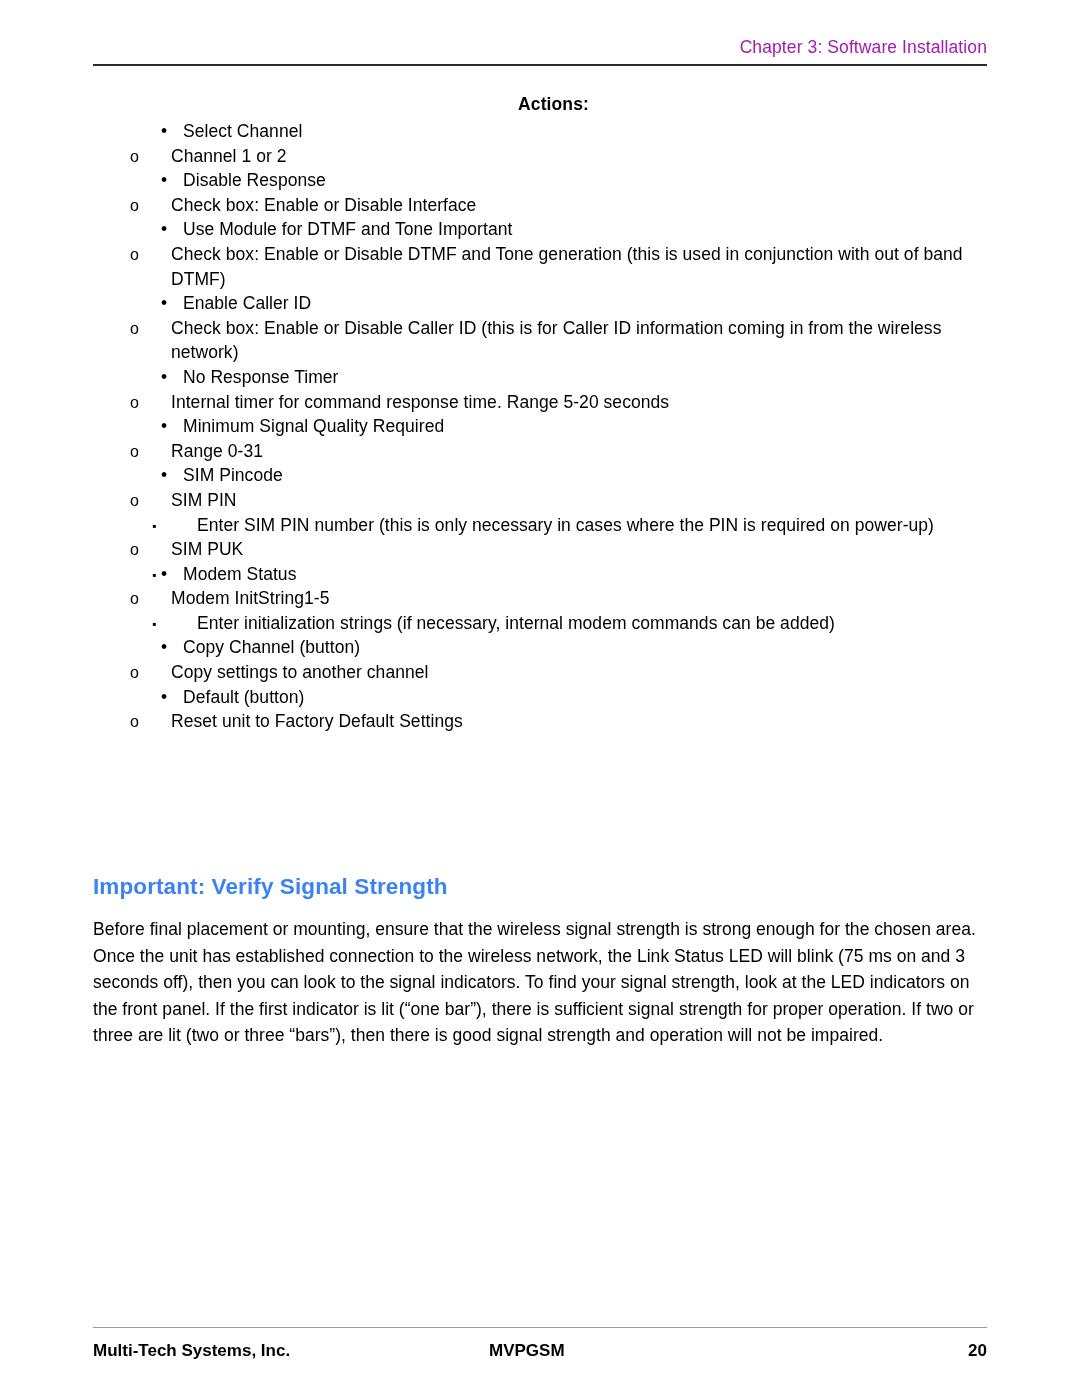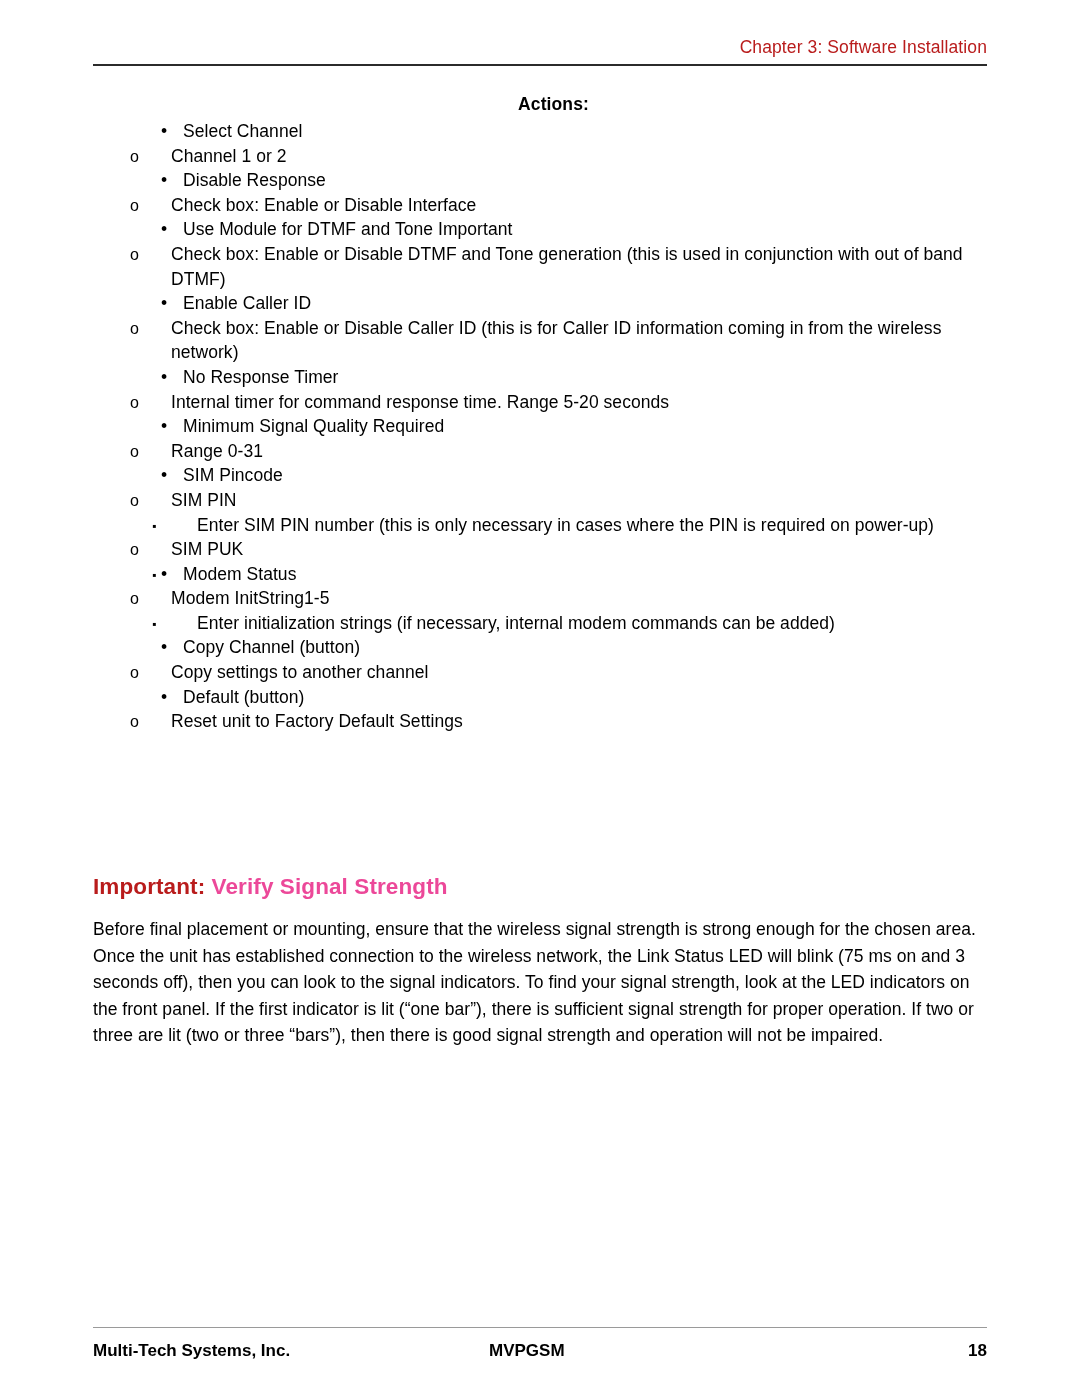--- a/index.html
+++ b/index.html
@@ -24,21 +24,21 @@
   .header {
     position: absolute;
     top: 36px;
     left: 93px;
     width: 894px;
   }
   .header-title {
     text-align: right;
     font-size: 17.5px;
     line-height: 22px;
-    color: #b91c1c;
+    color: #a21caf;
     letter-spacing: 0.1px;
   }
   .header-rule {
     margin-top: 6px;
     border-top: 2.6px solid #2b2b2b;
     width: 100%;
   }
 
   
   .content {
@@ -121,22 +121,22 @@
   .section-heading {
     position: absolute;
     top: 872px;
     left: 93px;
     width: 894px;
     font-size: 22.5px;
     font-weight: bold;
     line-height: 29px;
     letter-spacing: 0.1px;
   }
-  .hd-important { color: #b91c1c; }
-  .hd-rest { color: #ec4899; }
+  .hd-important { color: #3b82f6; }
+  .hd-rest { color: #3b82f6; }
 
   .body-para {
     position: absolute;
     top: 916px;
     left: 93px;
     width: 898px;
     font-size: 17.5px;
     line-height: 26.6px;
     letter-spacing: 0.03px;
     text-align: left;
@@ -222,17 +222,17 @@
     <span class="hd-important">Important:</span><span>&nbsp;</span><span class="hd-rest">Verify Signal Strength</span>
   </div>
 
   <div class="body-para">Before final placement or mounting, ensure that the wireless signal strength is strong enough for the chosen area. Once the unit has established connection to the wireless network, the Link Status LED will blink (75 ms on and 3 seconds off), then you can look to the signal indicators. To find your signal strength, look at the LED indicators on the front panel. If the first indicator is lit (“one bar”), there is sufficient signal strength for proper operation. If two or three are lit (two or three “bars”), then there is good signal strength and operation will not be impaired.</div>
 
   <div class="footer">
     <div class="footer-rule"></div>
     <div class="footer-row">
       <span class="footer-left">Multi-Tech Systems, Inc.</span>
       <span class="footer-center">MVPGSM</span>
-      <span class="footer-right">18</span>
+      <span class="footer-right">20</span>
     </div>
   </div>
 
 </div>
 
 </body></html>

